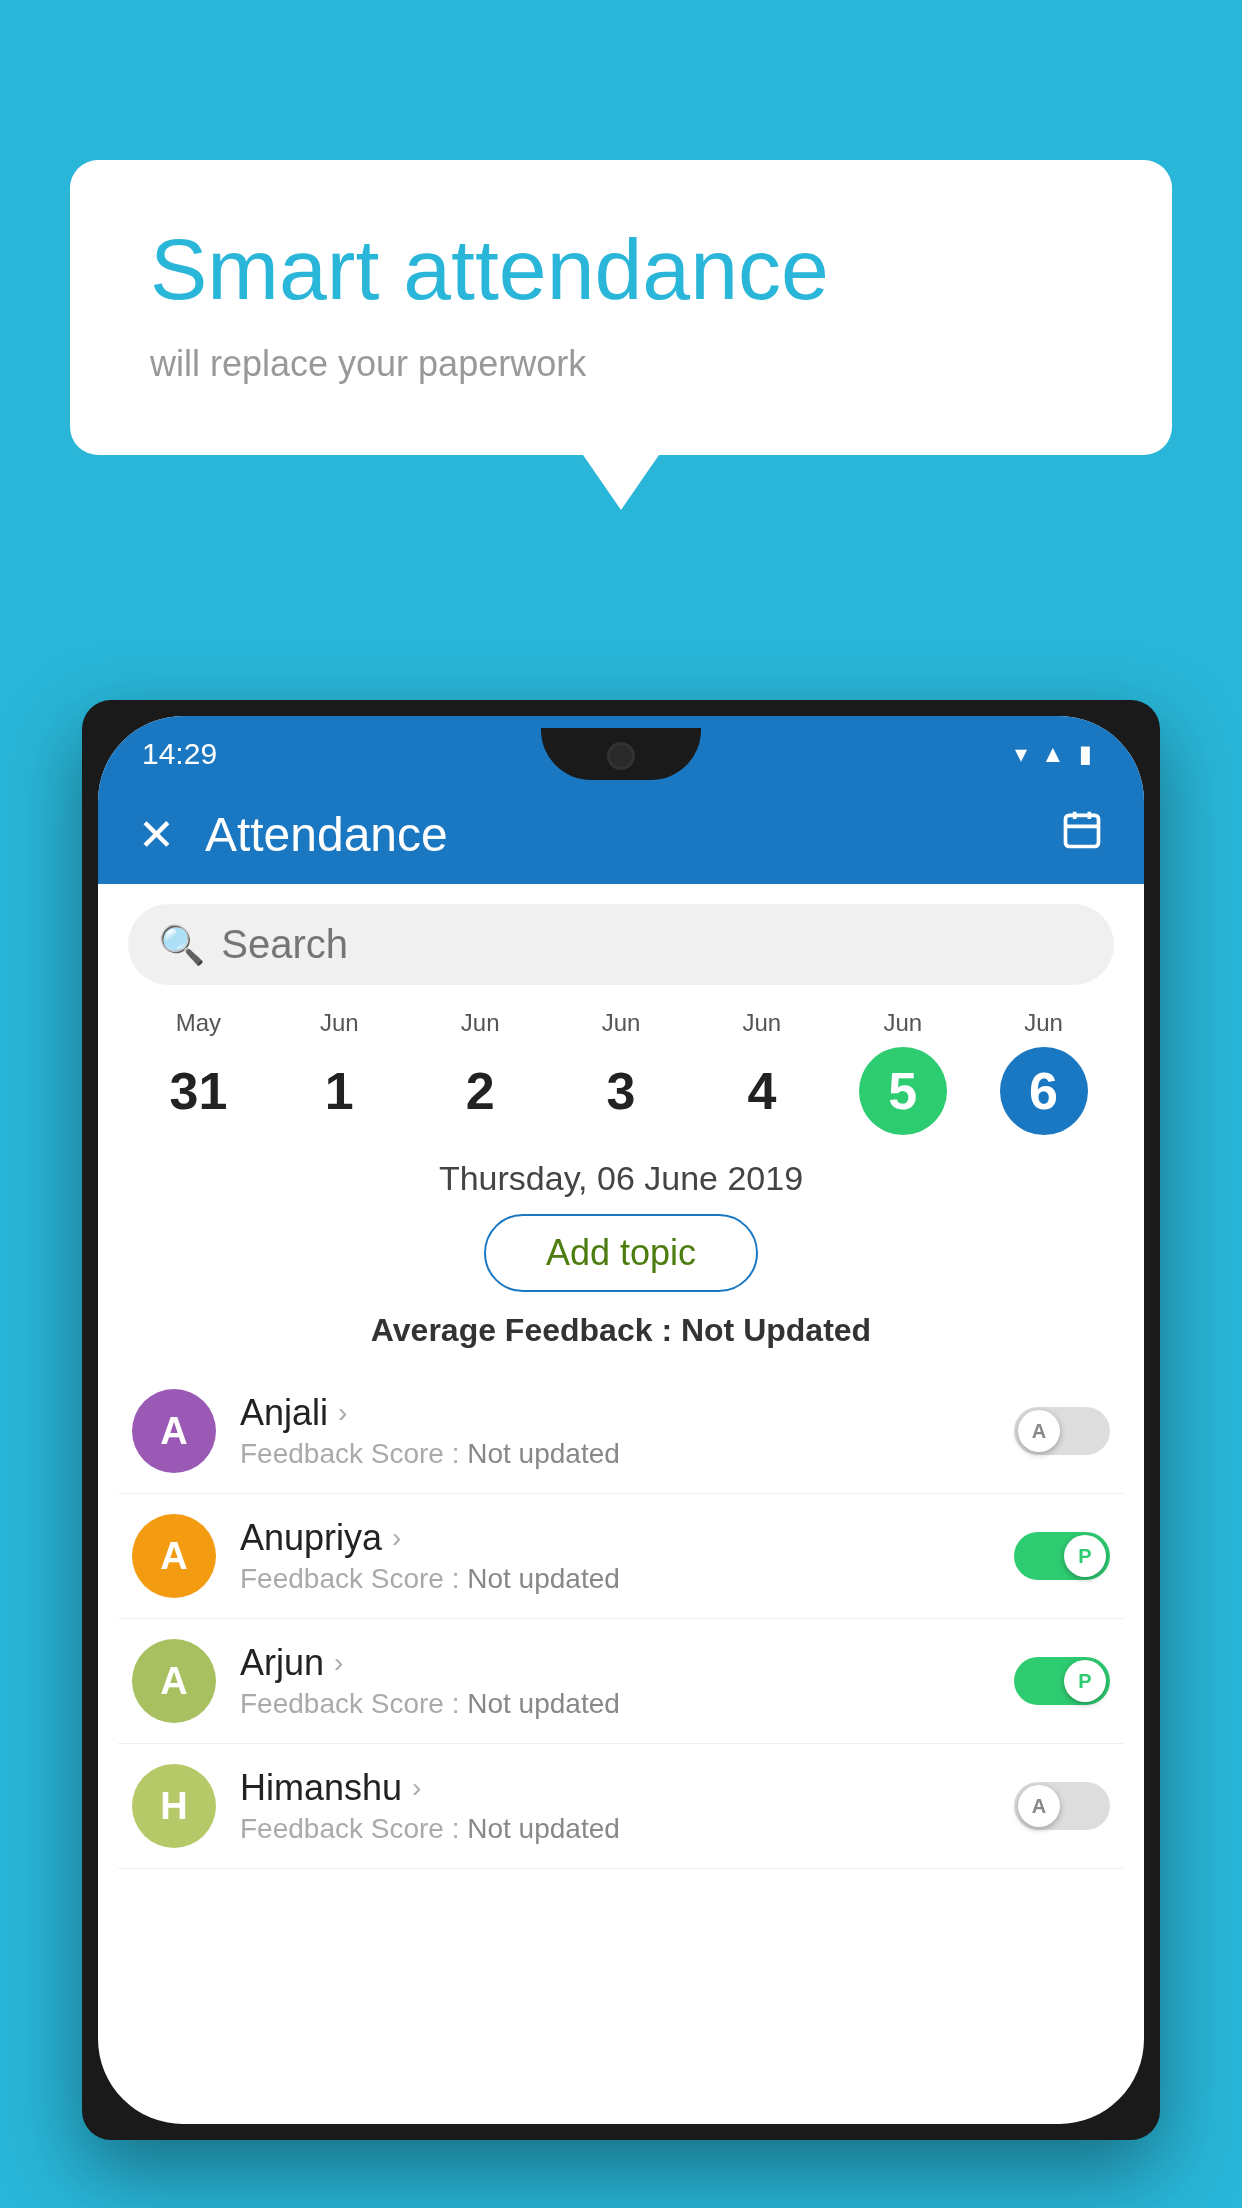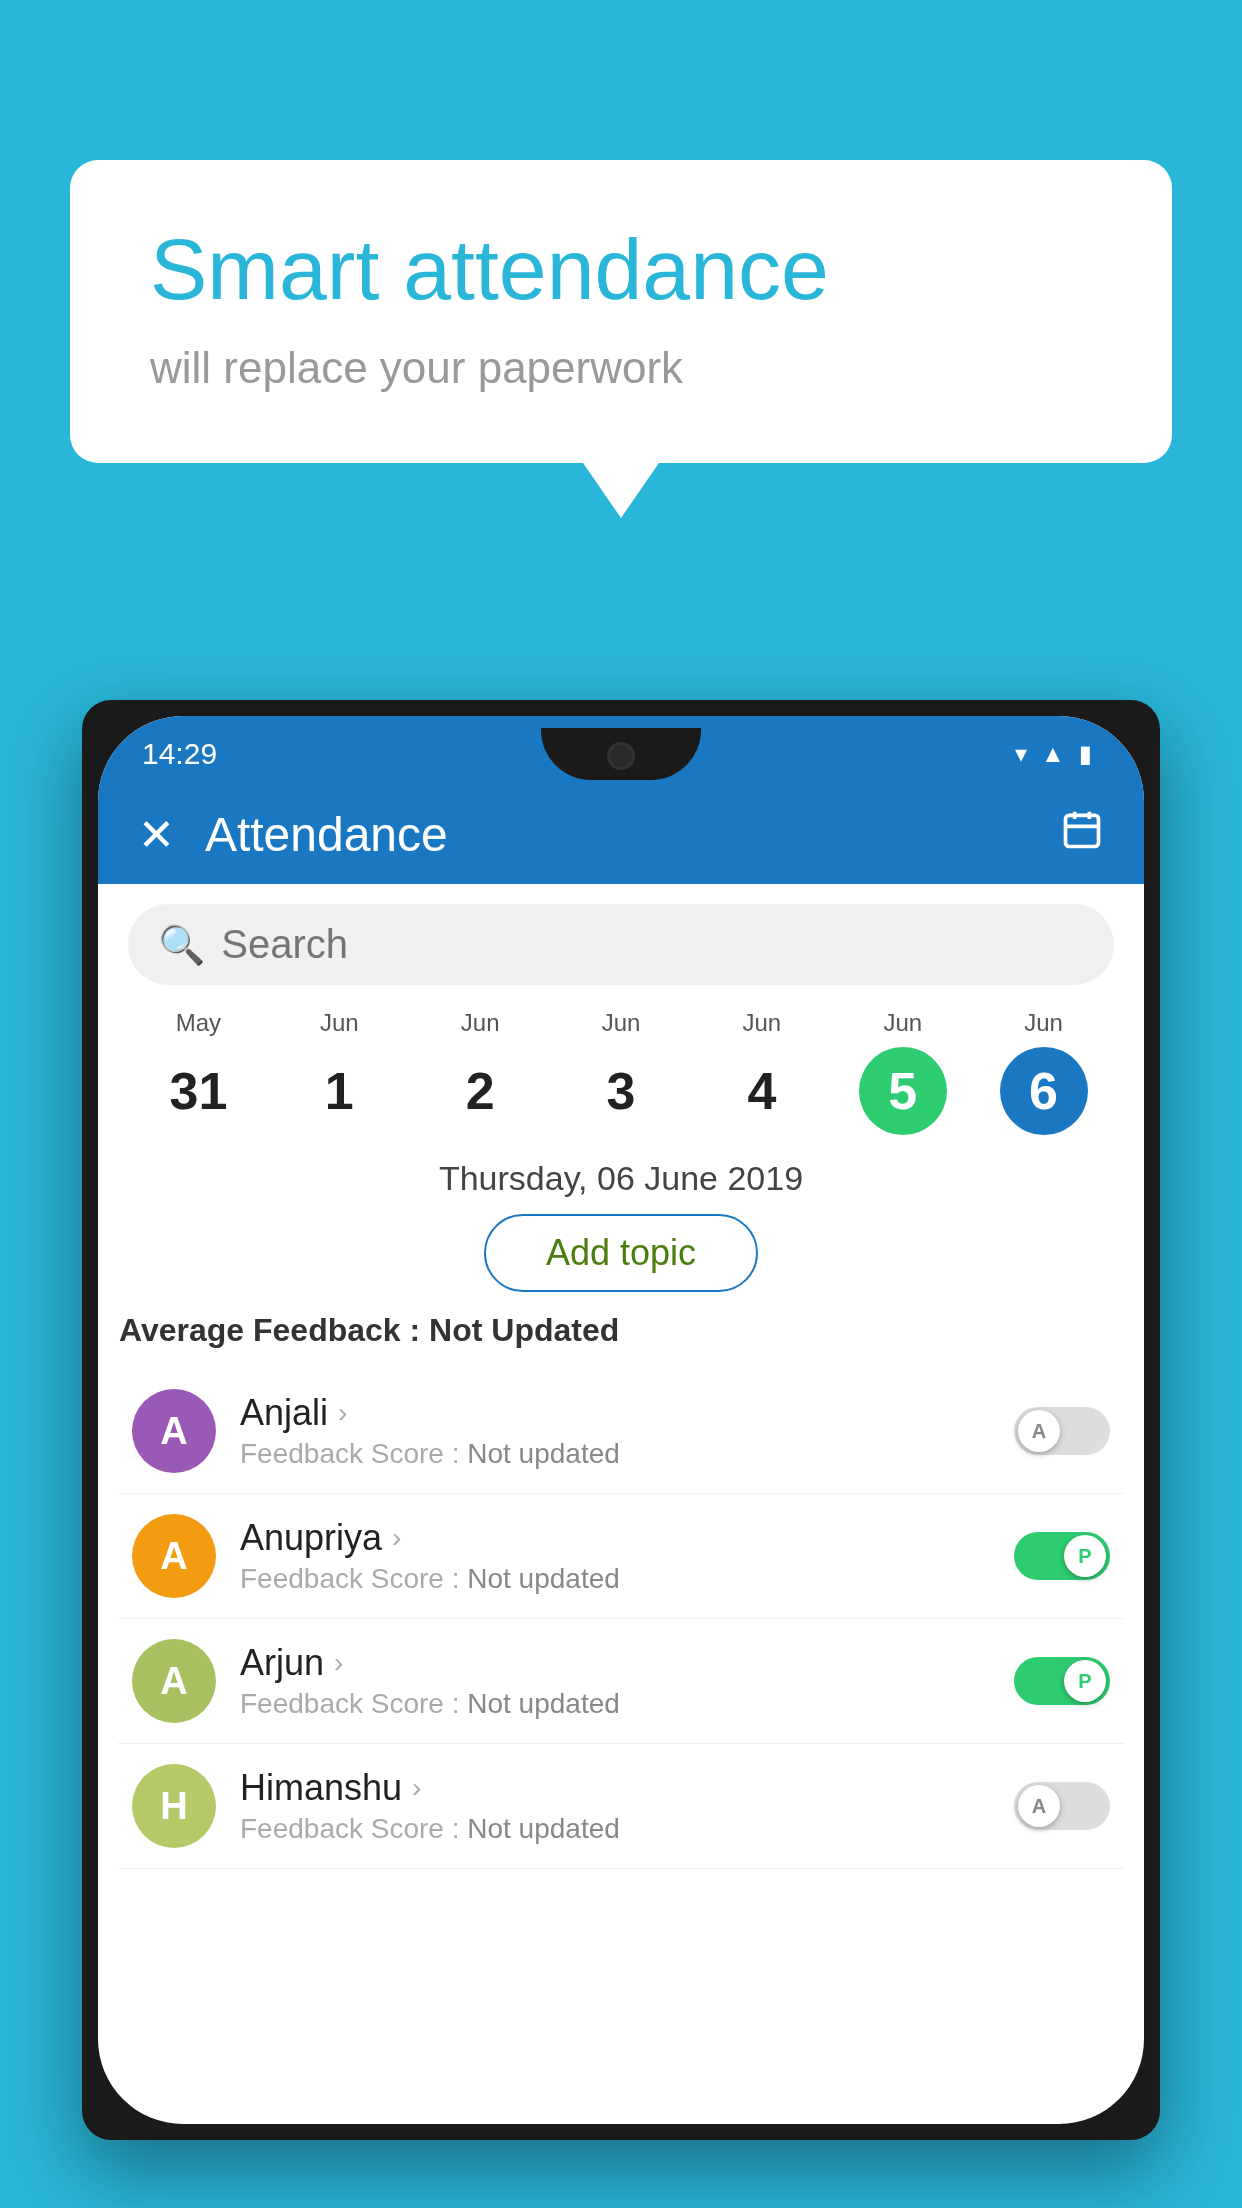--- a/index.html
+++ b/index.html
@@ -36,21 +36,21 @@
       border-top: 58px solid white;
     }
     .speech-title {
       color: #29b6d8;
       font-size: 86px;
       font-weight: 400;
       margin-bottom: 24px;
     }
     .speech-subtitle {
       color: #999;
-      font-size: 44px;
+      font-size: 36px;
       font-weight: 400;
     }
 
     
     .phone-wrapper {
       position: absolute;
       top: 700px;
       left: 82px;
       right: 82px;
       bottom: 0;
@@ -231,25 +231,24 @@
       color: #4d7c0f;
       border-radius: 50px;
       padding: 16px 60px;
       font-size: 36px;
       cursor: pointer;
       font-weight: 400;
     }
 
     
     .avg-feedback {
-      text-align: left;
+      text-align: center;
       font-size: 32px;
       color: #888;
       margin-bottom: 20px;
-      margin-left: 21px;
     }
     .avg-feedback span {
       color: #333;
       font-weight: 600;
     }
 
     
     .student-list {
       padding: 0 20px;
     }

